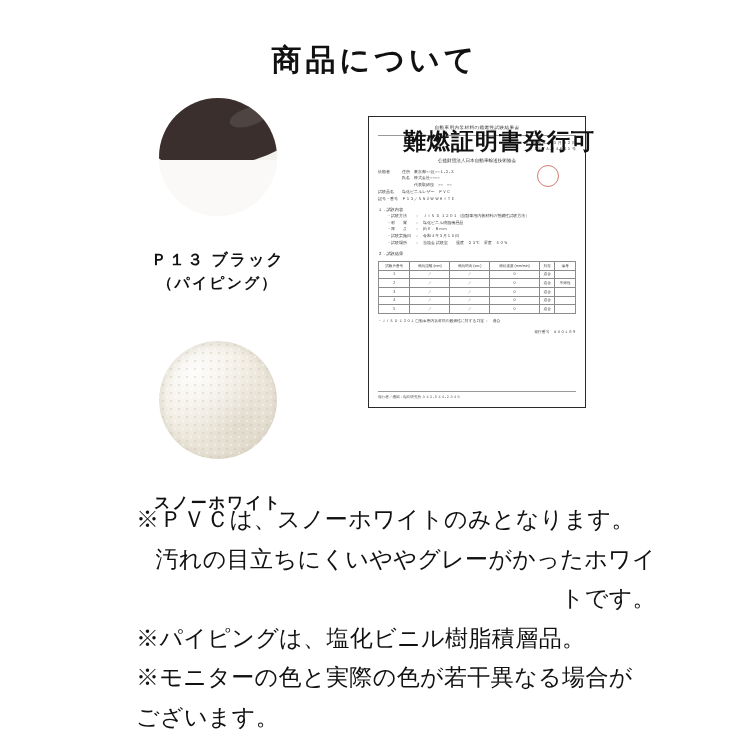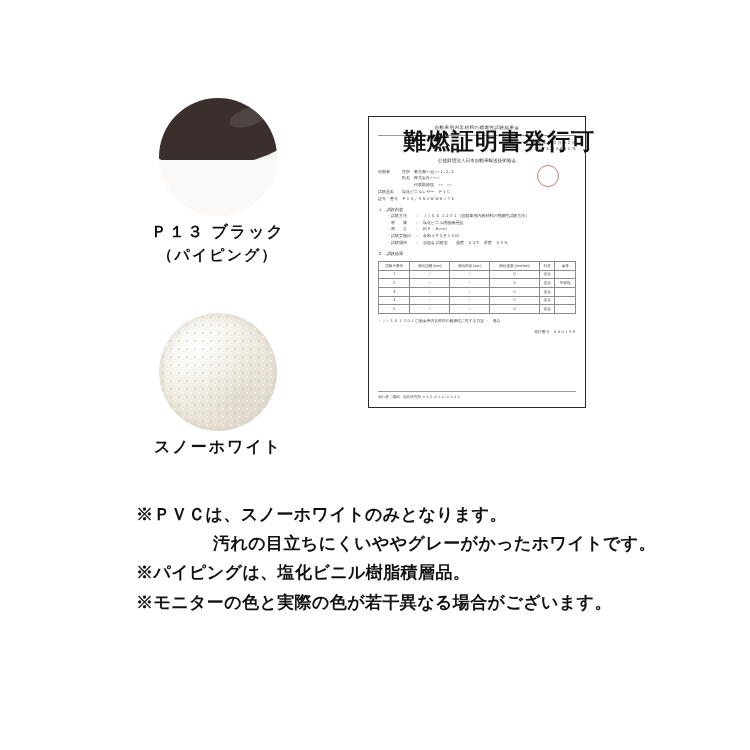--- a/index.html
+++ b/index.html
@@ -98,21 +98,21 @@
     position: absolute;
     inset: 0;
     opacity: 0.5;
     background-image:
       radial-gradient(rgba(198,190,172,0.7) 1px, transparent 1.4px),
       radial-gradient(rgba(255,255,255,0.8) 1px, transparent 1.4px);
     background-size: 8px 8px, 8px 8px;
     background-position: 0 0, 4px 4px;
   }
   .swatch-caption {
-    margin-top: 4px;
+    margin-top: 32px;
     font-size: 16px;
     font-weight: bold;
     letter-spacing: 2px;
     line-height: 1.5;
     color: #111111;
   }
   .swatch-caption .sub {
     display: block;
     font-size: 15px;
     letter-spacing: 2px;
@@ -219,37 +219,38 @@
     letter-spacing: 1px;
     color: #111111;
   }
 
   
   .notes {
     position: absolute;
     left: 136px;
     top: 500px;
     width: 520px;
-    font-size: 17px;
-    font-weight: bold;
+    font-size: 23px;
+    font-weight: normal;
     line-height: 1.72;
     letter-spacing: 0.4px;
     color: #111111;
   }
   .notes .indent {
     display: block;
     padding-left: 17px;
     text-align: right;
   }
 </style>
 </head>
 <body>
 
 <div class="page">
 
+  <div class="page-title">商品について</div>
 
   <div class="swatch-col">
 
     <div class="swatch-block">
       <div class="swatch-circle swatch-split">
         <div class="top-half"></div>
         <div class="bottom-half"></div>
         <div class="glare"></div>
       </div>
       <div class="swatch-caption">

